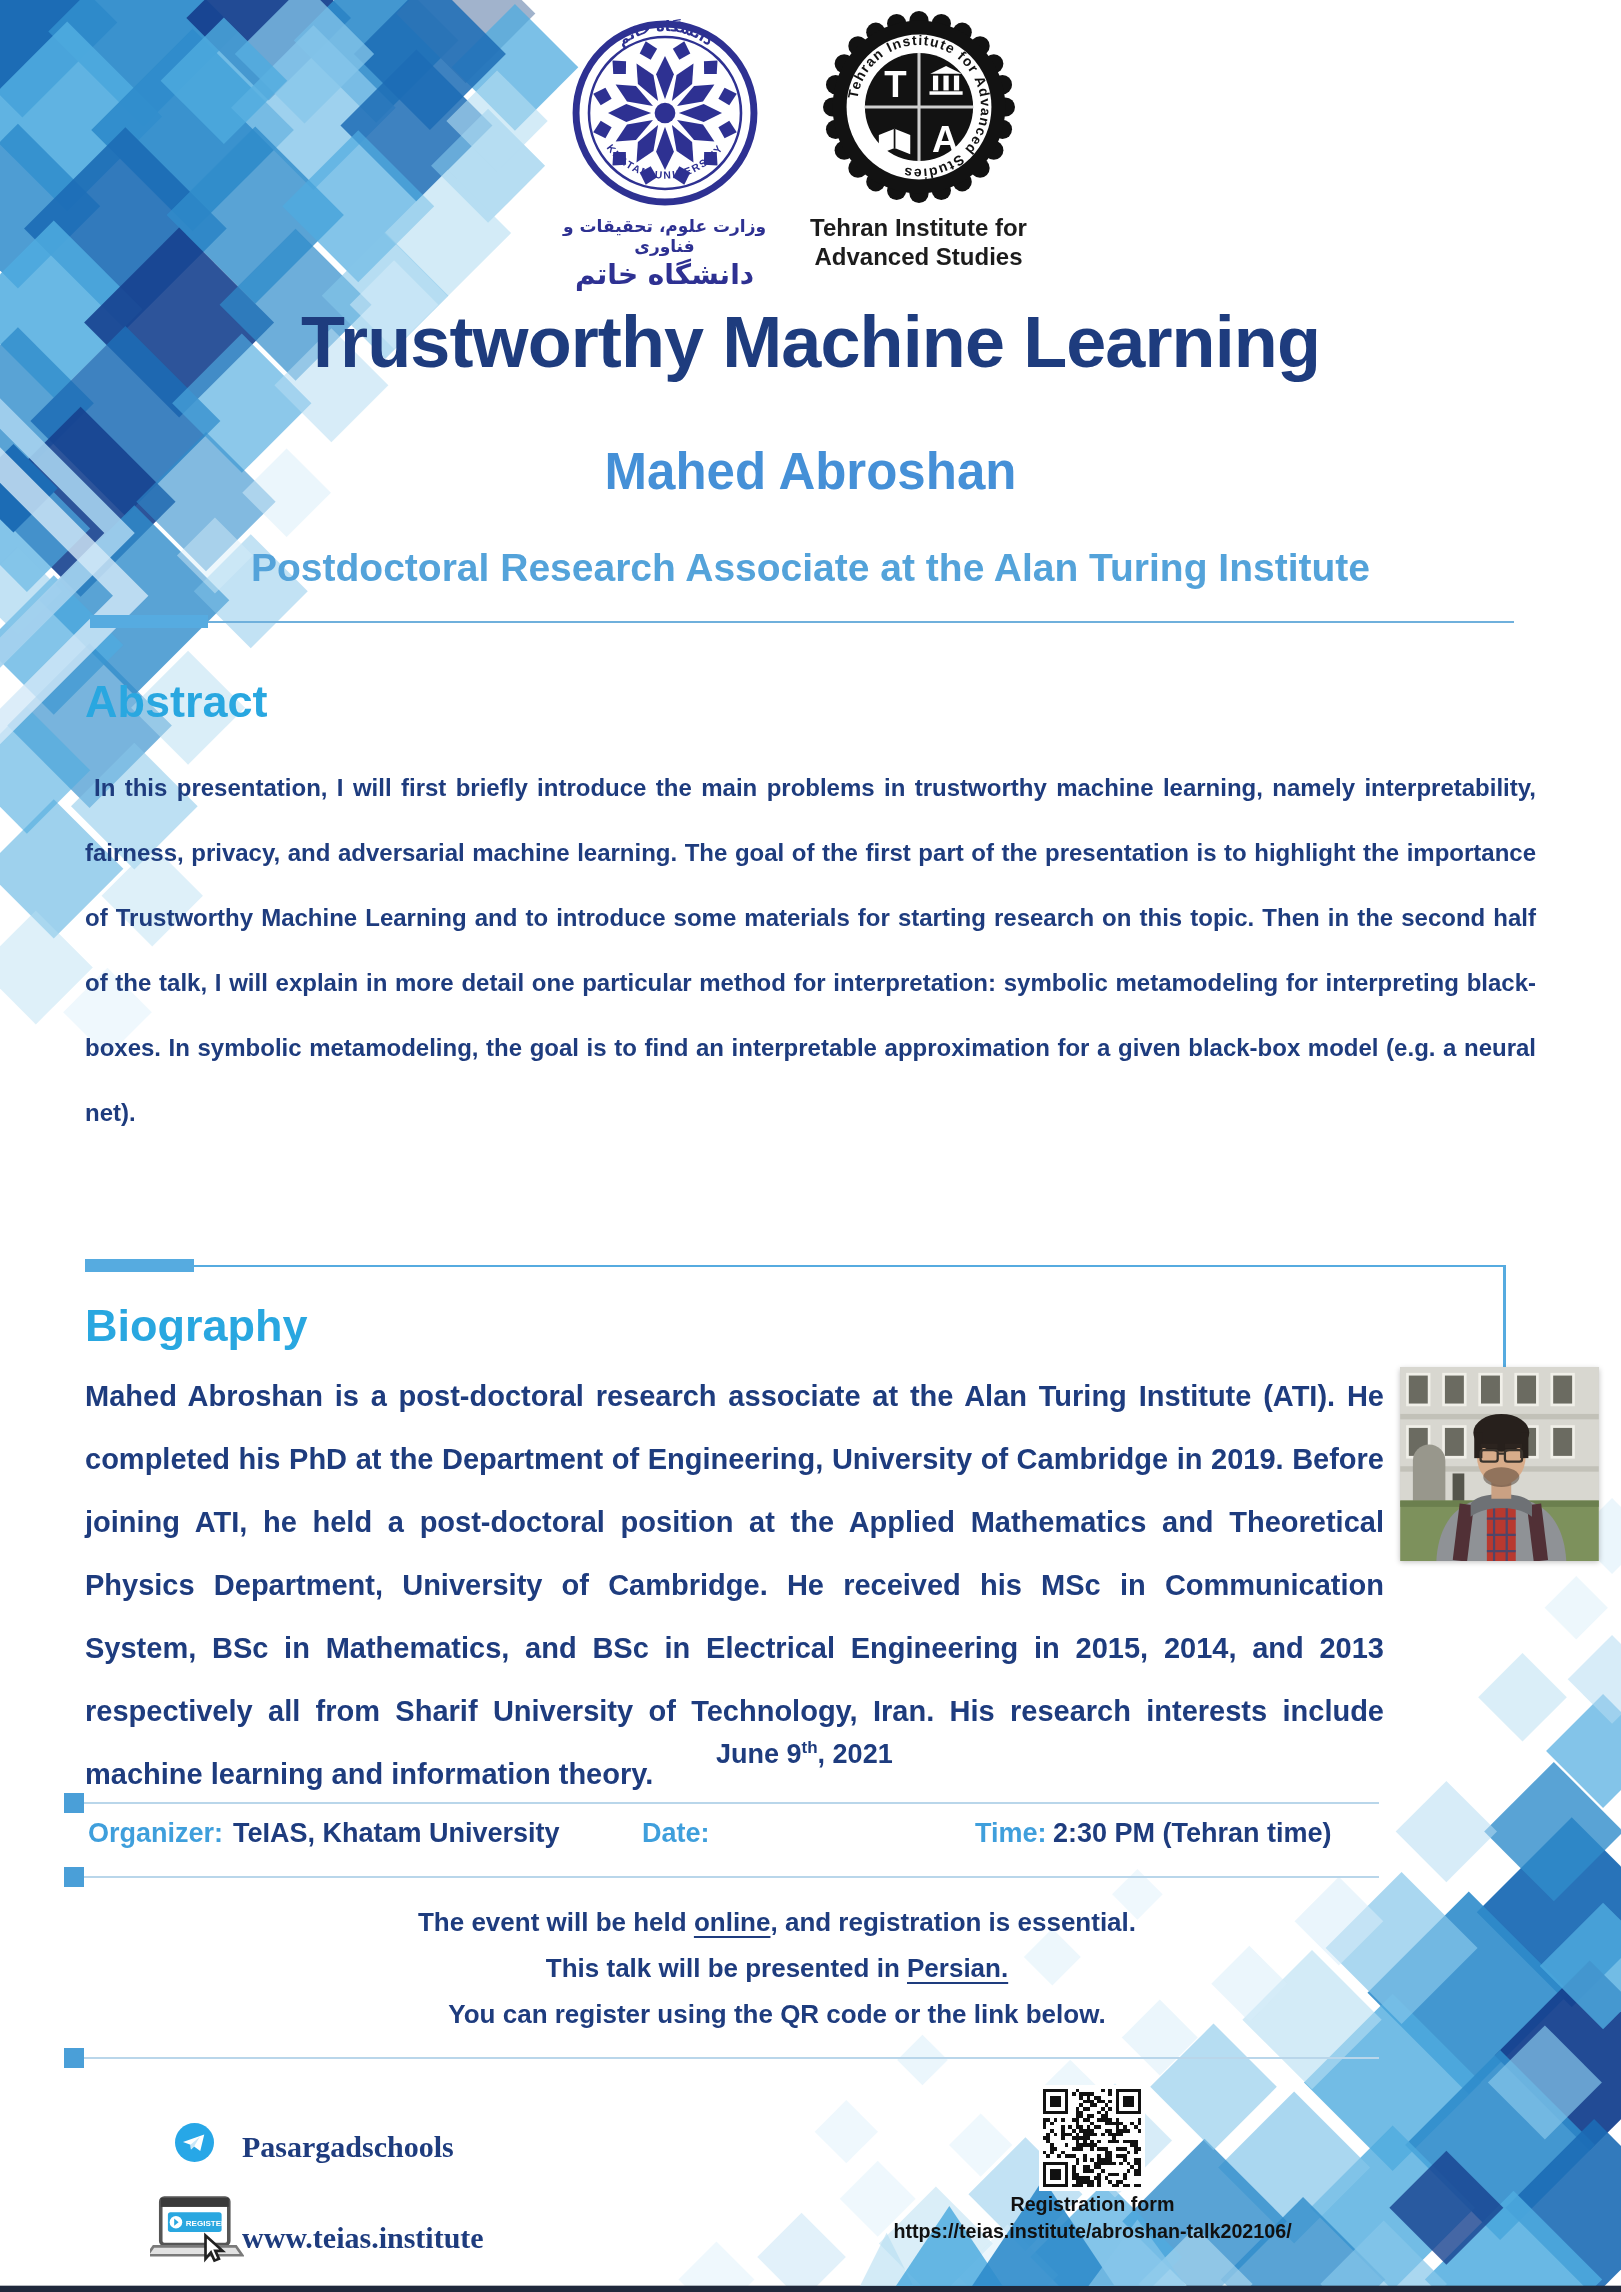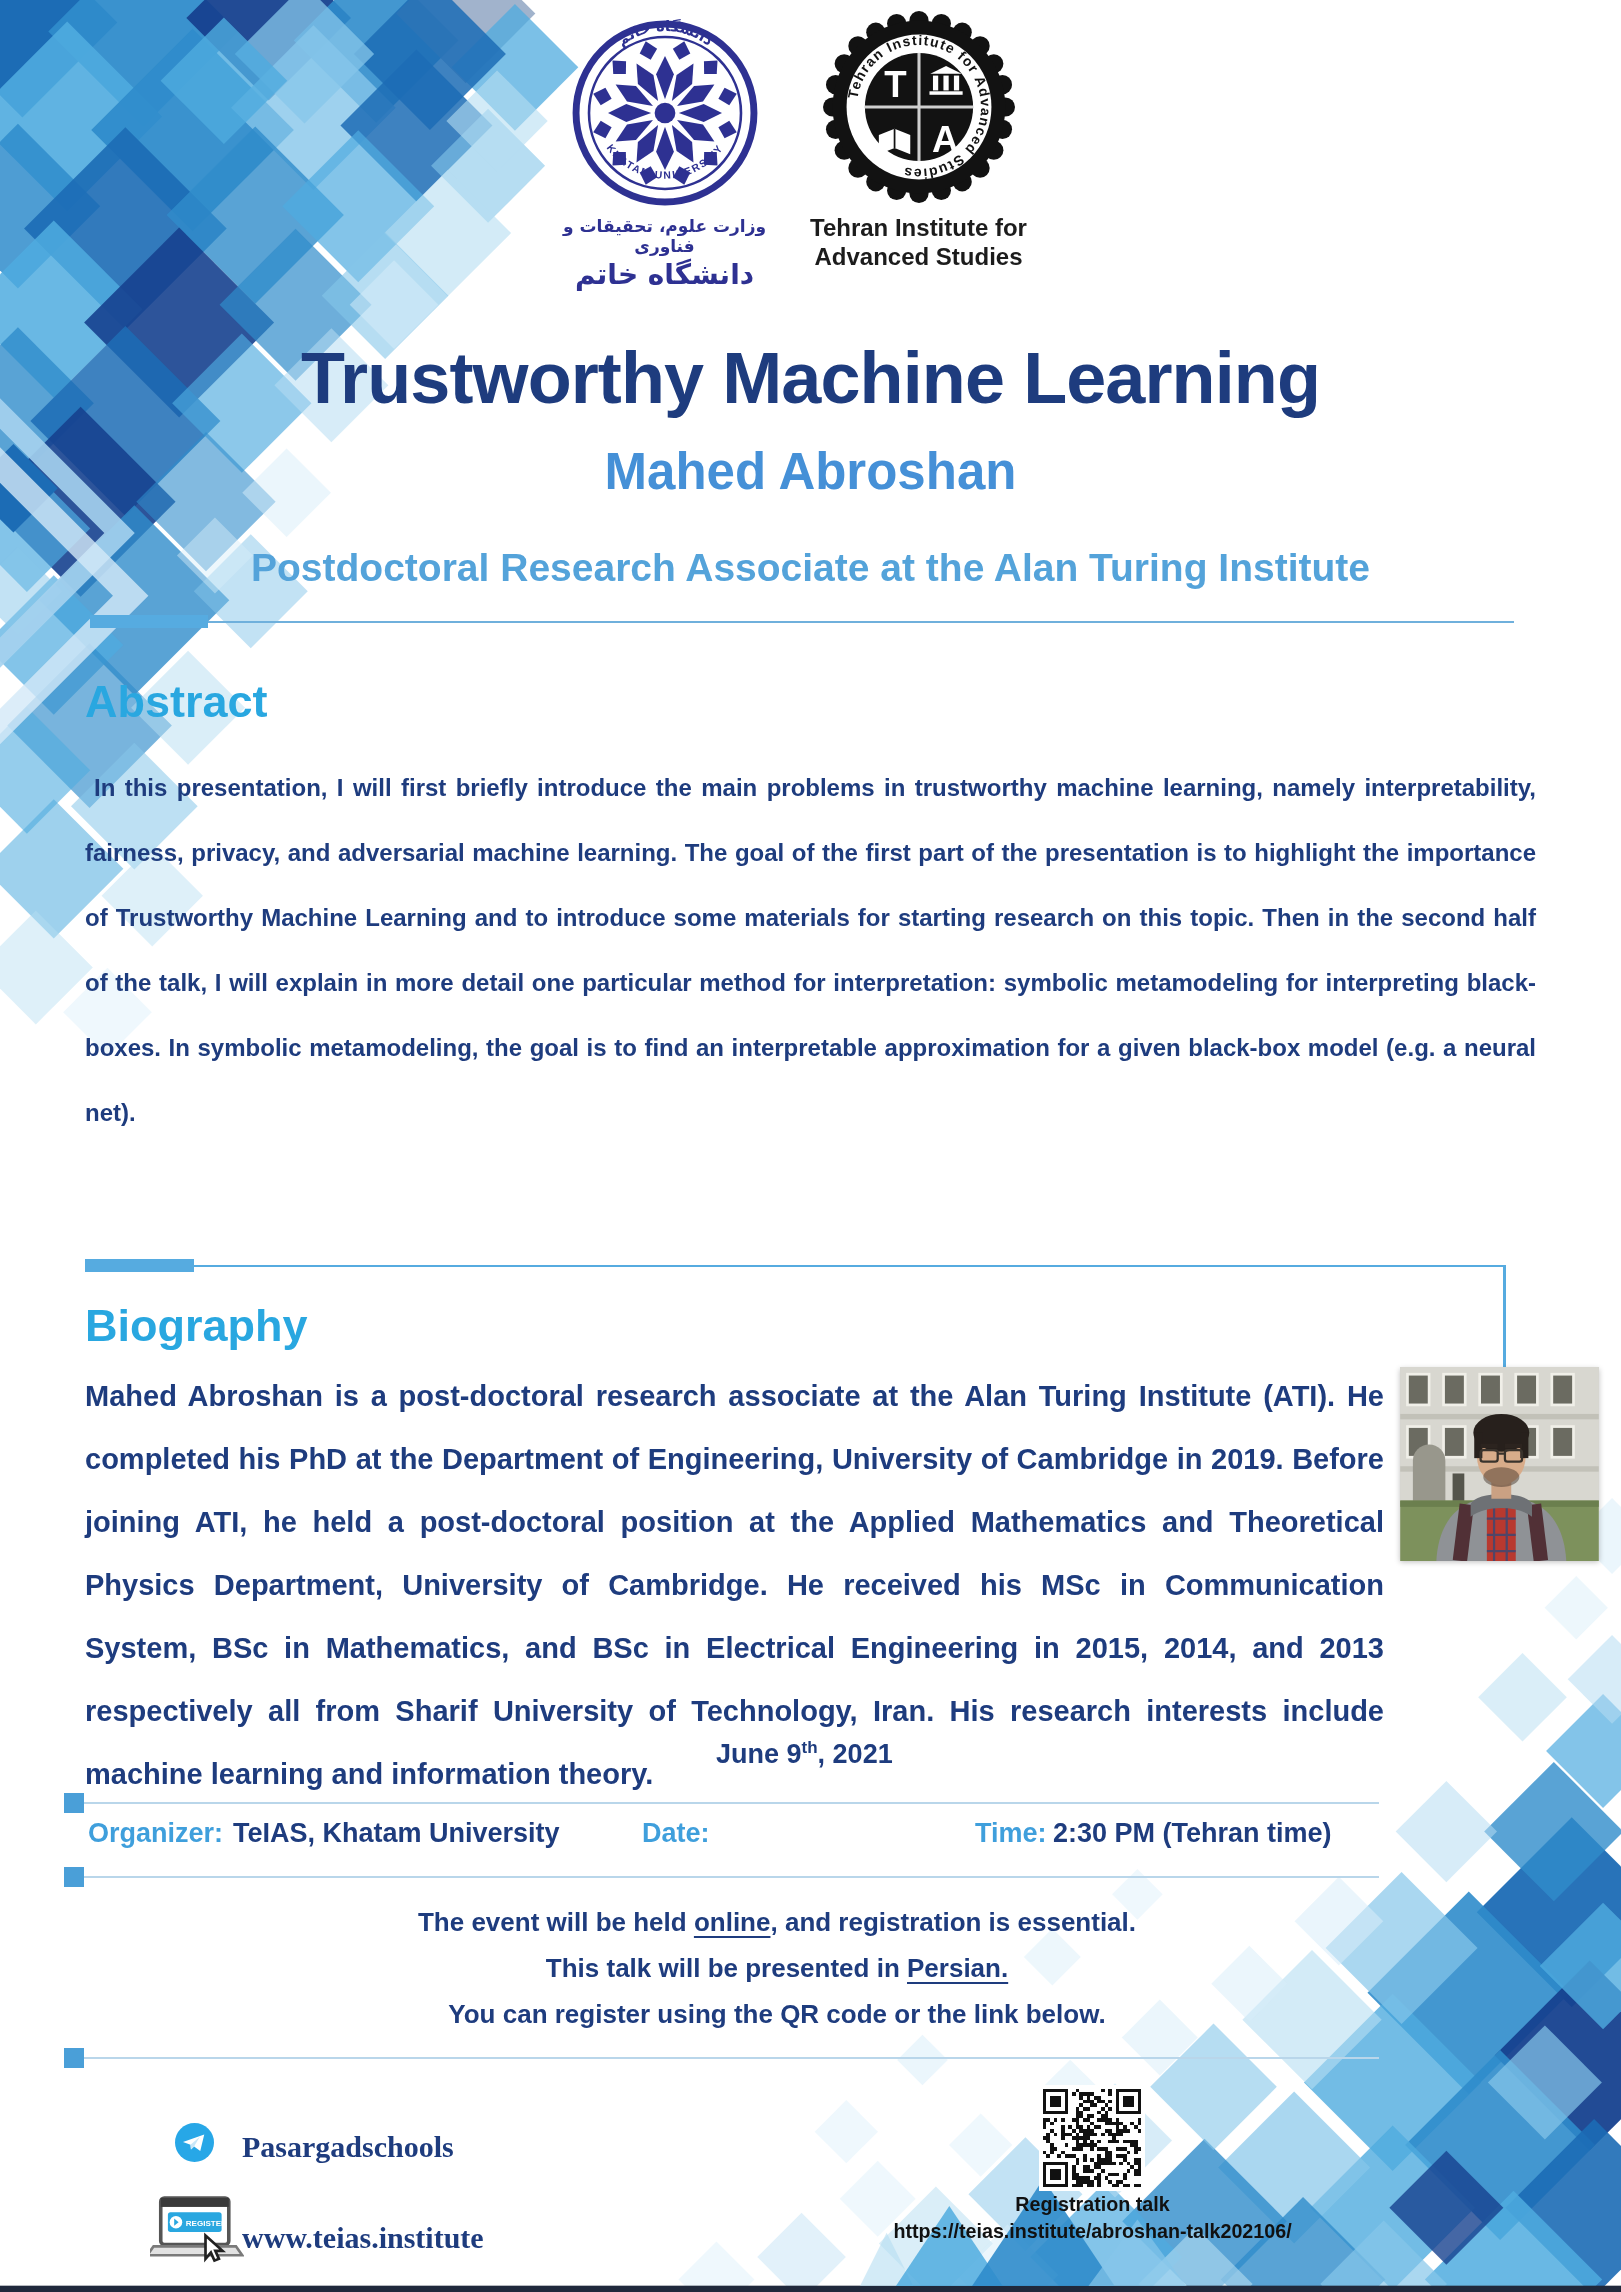--- a/index.html
+++ b/index.html
@@ -10,21 +10,21 @@
 
   .abs{position:absolute;}
 
   
   .logo-box{position:absolute;text-align:center;}
   .khatam-cap1{font-size:17px;color:#2e3192;font-weight:600;font-family:"DejaVu Sans",sans-serif;margin-top:5.4px;}
   .khatam-cap2{font-size:28px;color:#2e3192;font-weight:bold;font-family:"DejaVu Sans",sans-serif;margin-top:1.8px;}
   .teias-cap{font-size:24px;color:#1c1c1c;font-weight:700;line-height:29.6px;margin-top:7.2px;}
 
   
-  .title{left:0;right:0;top:301px;text-align:center;font-size:72px;font-weight:bold;color:#1e3c7e;letter-spacing:-0.9px;margin-top:36px;}
+  .title{left:0;right:0;top:301px;text-align:center;font-size:72px;font-weight:bold;color:#1e3c7e;letter-spacing:-0.9px;}
   .speaker{left:0;right:0;top:442px;text-align:center;font-size:51px;font-weight:bold;color:#4590d7;}
   .affil{left:0;right:0;top:546px;text-align:center;font-size:39px;font-weight:bold;color:#54a3da;}
 
   
   .bar{background:#56abe0;}
   .line{background:#6fb0dc;}
   .line-light{background:#b9d6ea;}
   .sq{background:#4a9fd8;}
 
   .section-h{font-size:45px;font-weight:bold;color:#29a7e0;}
@@ -607,19 +607,19 @@
         <rect x="3" y="3" width="3" height="3" fill="#111"></rect>
         <rect x="21" y="1" width="7" height="7" fill="#111"></rect>
         <rect x="22" y="2" width="5" height="5" fill="#fff"></rect>
         <rect x="23" y="3" width="3" height="3" fill="#111"></rect>
         <rect x="1" y="21" width="7" height="7" fill="#111"></rect>
         <rect x="2" y="22" width="5" height="5" fill="#fff"></rect>
         <rect x="3" y="23" width="3" height="3" fill="#111"></rect>
       </g>
   </svg>
   <div class="abs qr-cap">
-    <div>Registration talk</div>
+    <div>Registration form</div>
     <div>https://teias.institute/abroshan-talk202106/</div>
   </div>
 
   <div class="abs bottom-strip"></div>
 </div>
 
 
 </body></html>

